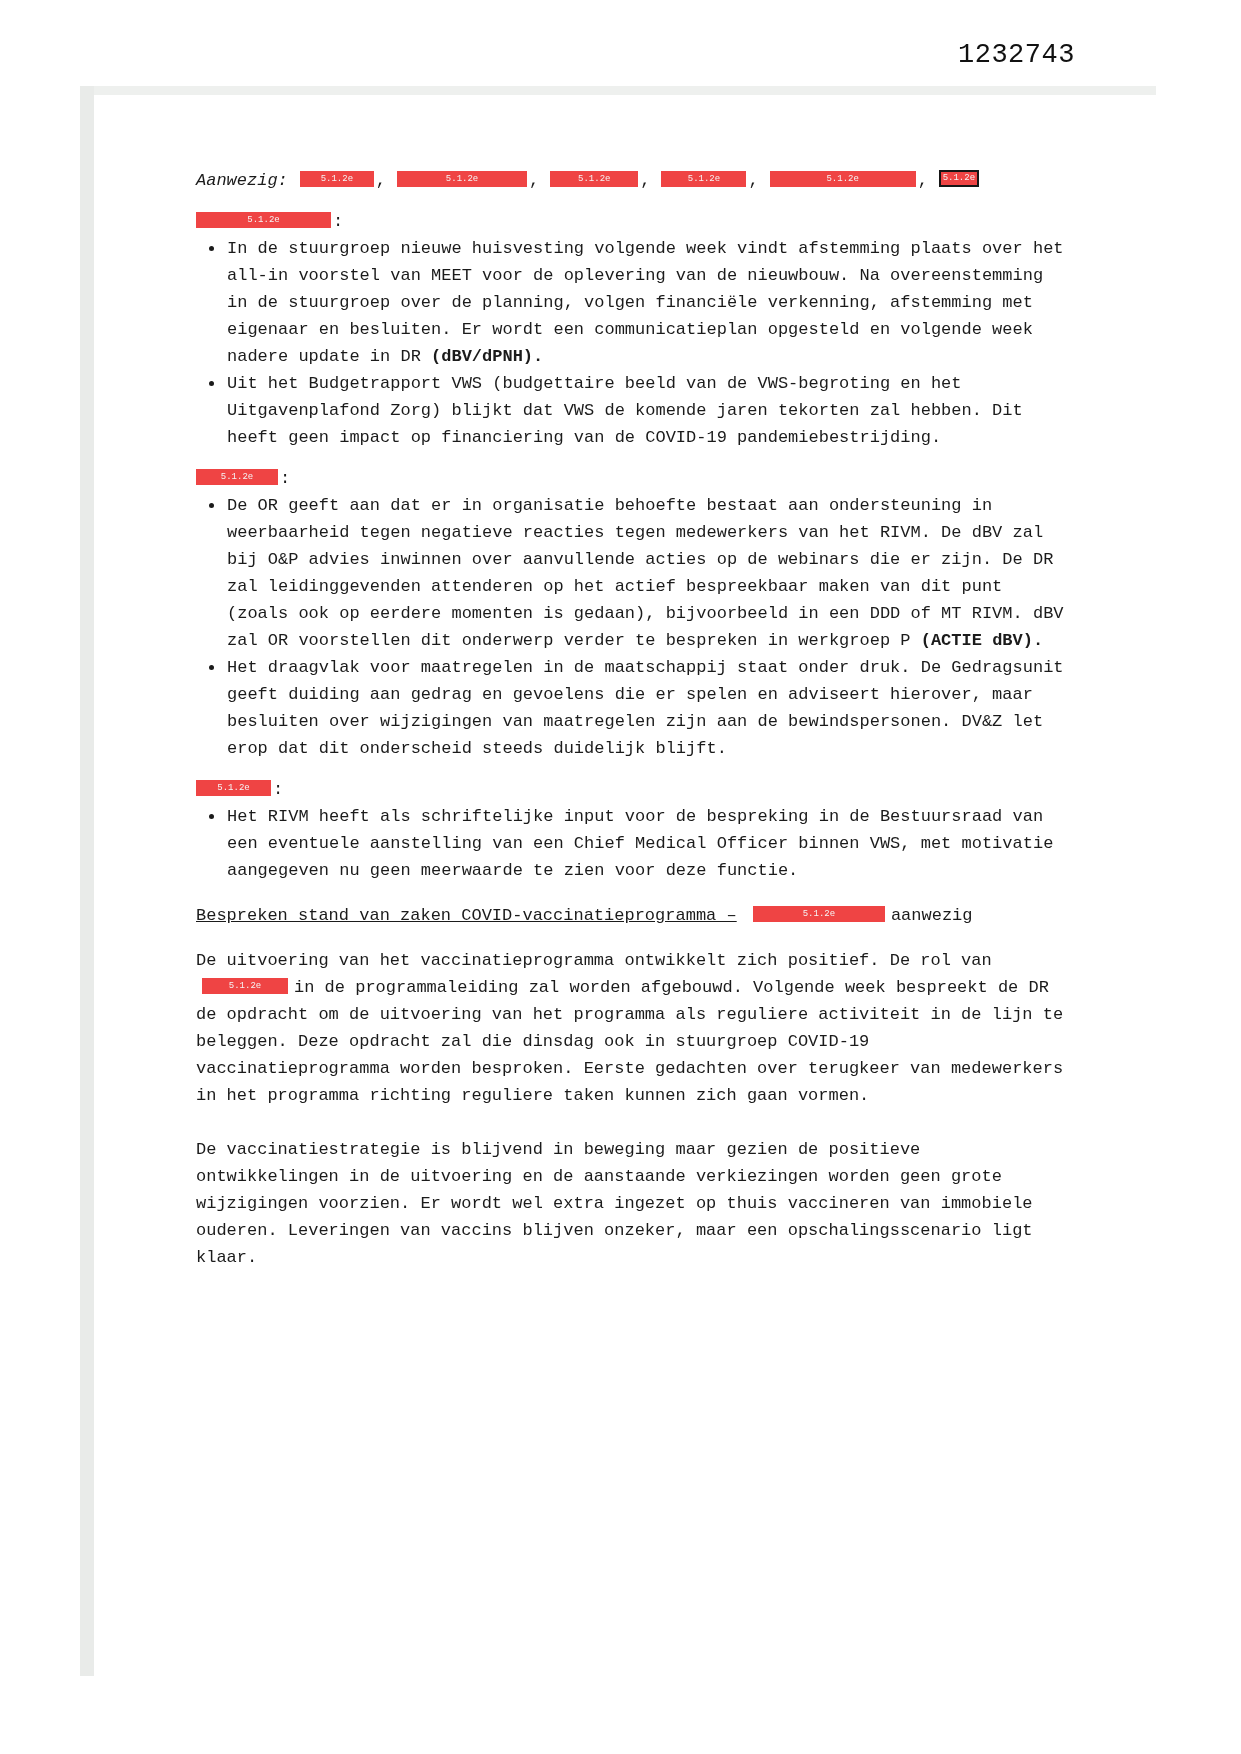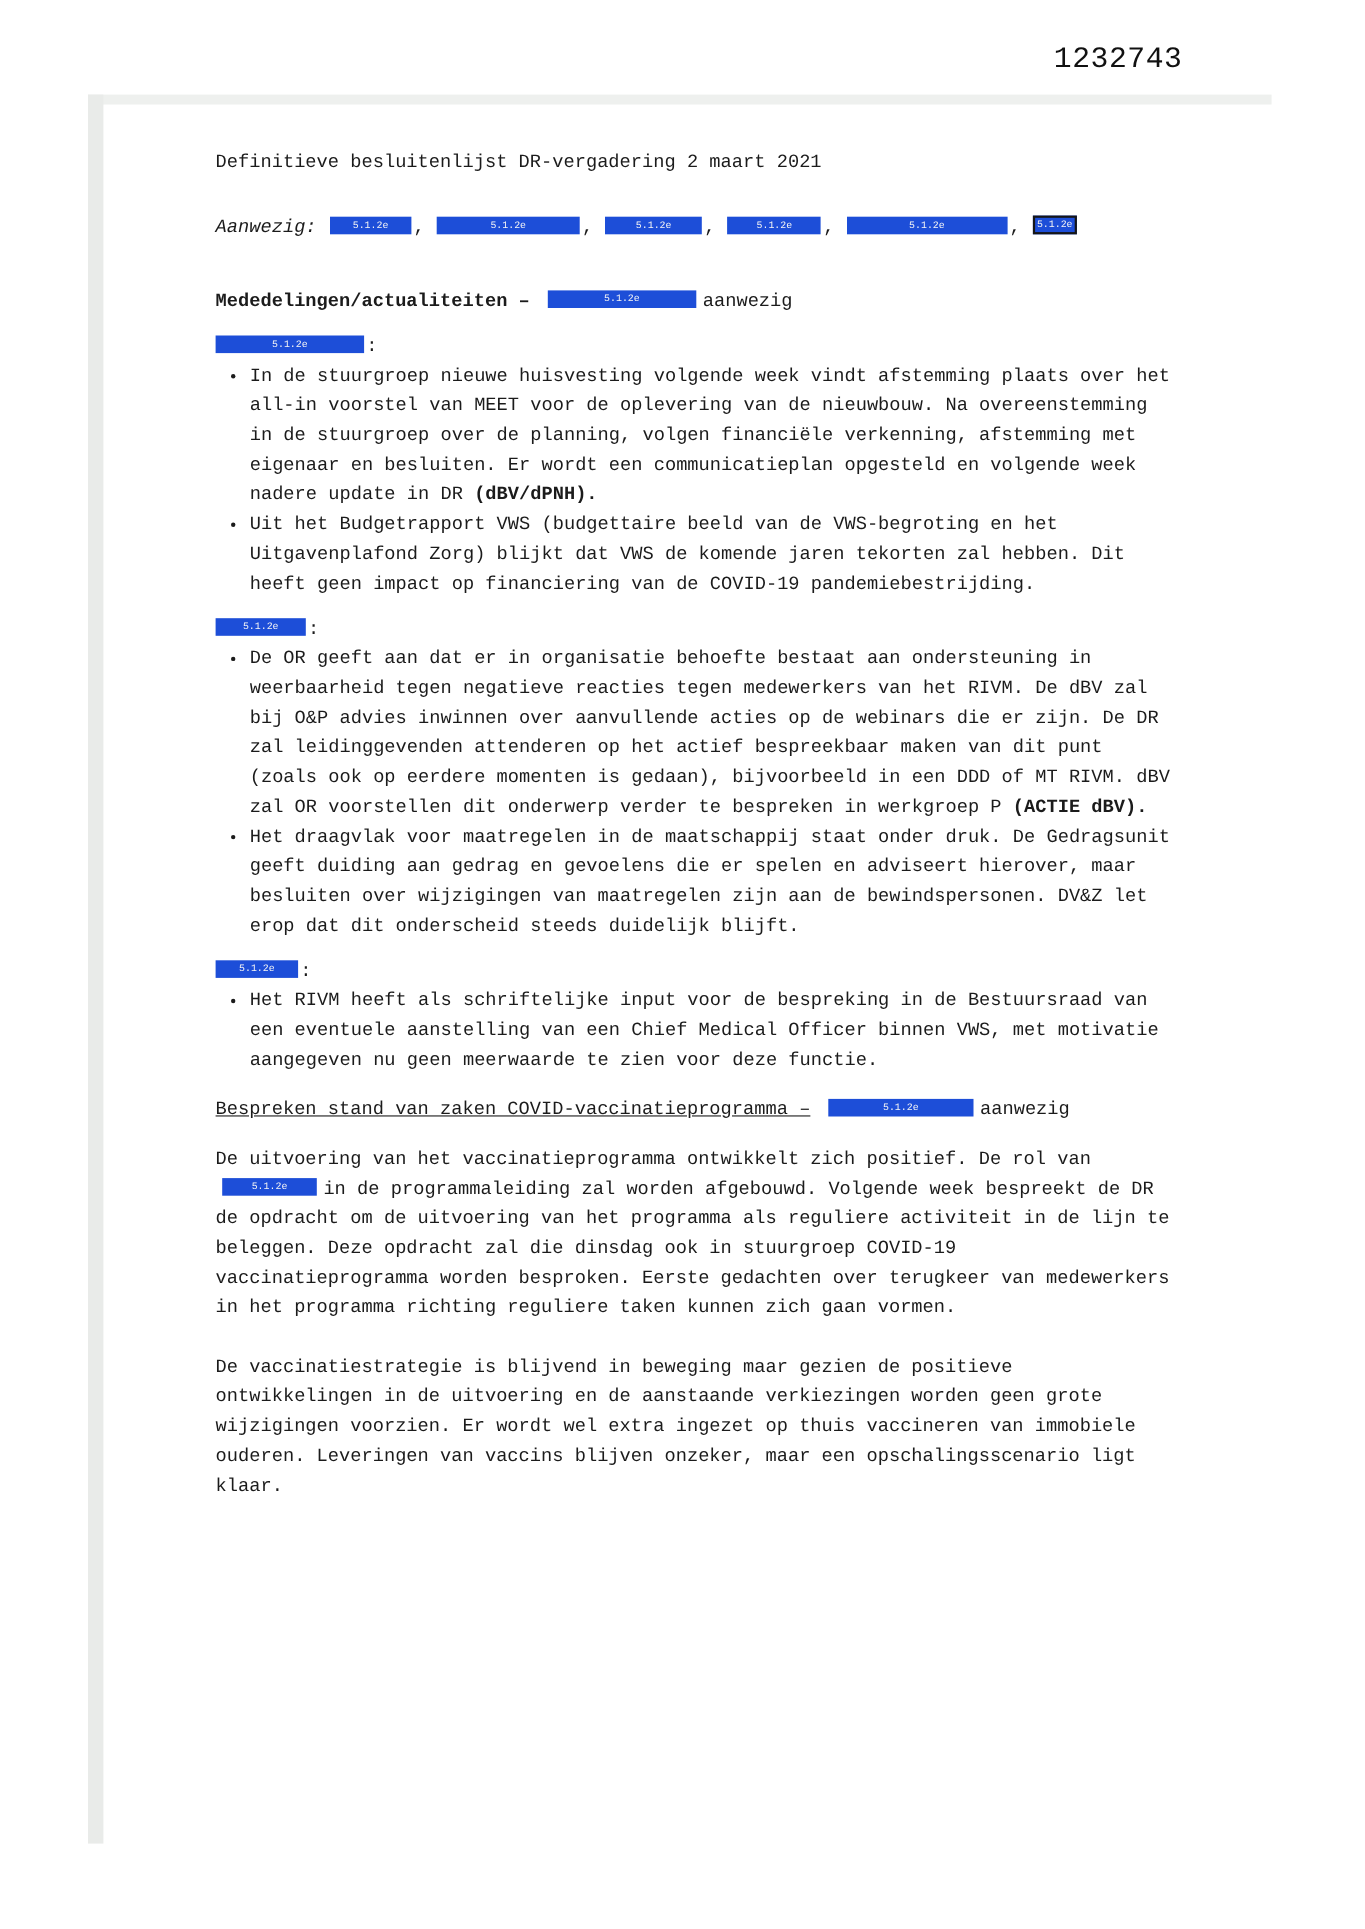--- a/index.html
+++ b/index.html
@@ -26,21 +26,21 @@
   }
 
   .title { margin:0; }
 
   .attendance { margin-top:32px; }
   .attendance-label { font-style:italic; margin-right:10px; }
 
   .red-bar {
     display:inline-block;
     height:16px; line-height:16px;
-    background:#1d4ed8; color:#f5f5f5;
+    background:#ef4444; color:#f5f5f5;
     font-size:9px; text-align:center;
     vertical-align:-2px;
     margin:0 2px;
     overflow:hidden; white-space:nowrap;
   }
   .red-bar.boxed { border:2px solid #161616; height:13px; line-height:13px; }
 
   .sep { margin-right:9px; }
   .verslag { margin-left:6px; }
 
@@ -65,32 +65,27 @@
 
 <div class="page">
 
   <div class="scan-top"></div>
   <div class="scan-left"></div>
 
   <div class="doc-number">1232743</div>
 
   <div class="content">
 
-    <p class="title">Definitieve besluitenlijst DR-vergadering 2 maart 2021</p>
 
     <div class="attendance">
       <div>
         <span class="attendance-label">Aanwezig:</span><span class="red-bar" style="width:74px">5.1.2e</span><span class="sep">,</span><span class="red-bar" style="width:130px">5.1.2e</span><span class="sep">,</span><span class="red-bar" style="width:88px">5.1.2e</span><span class="sep">,</span><span class="red-bar" style="width:85px">5.1.2e</span><span class="sep">,</span><span class="red-bar" style="width:146px">5.1.2e</span><span class="sep">,</span><span class="red-bar boxed" style="width:36px">5.1.2e</span>
       </div>
     </div>
 
-    <div class="section-heading-line">
-      <span class="bold">Mededelingen/actualiteiten –</span>
-      <span class="red-bar inline-bar" style="width:135px">5.1.2e</span><span>aanwezig</span>
-    </div>
 
     <div class="speaker">
       <span class="red-bar" style="width:135px">5.1.2e</span><span>:</span>
     </div>
     <ul class="bullets">
       <li><span>In de stuurgroep nieuwe huisvesting volgende week vindt afstemming plaats over het all-in voorstel van MEET voor de oplevering van de nieuwbouw. Na overeenstemming in de stuurgroep over de planning, volgen financiële verkenning, afstemming met eigenaar en besluiten. Er wordt een communicatieplan opgesteld en volgende week nadere update in DR </span><span class="bold">(dBV/dPNH).</span></li>
       <li><span>Uit het Budgetrapport VWS (budgettaire beeld van de VWS-begroting en het Uitgavenplafond Zorg) blijkt dat VWS de komende jaren tekorten zal hebben. Dit heeft geen impact op financiering van de COVID-19 pandemiebestrijding.</span></li>
     </ul>
 
     <div class="speaker">

